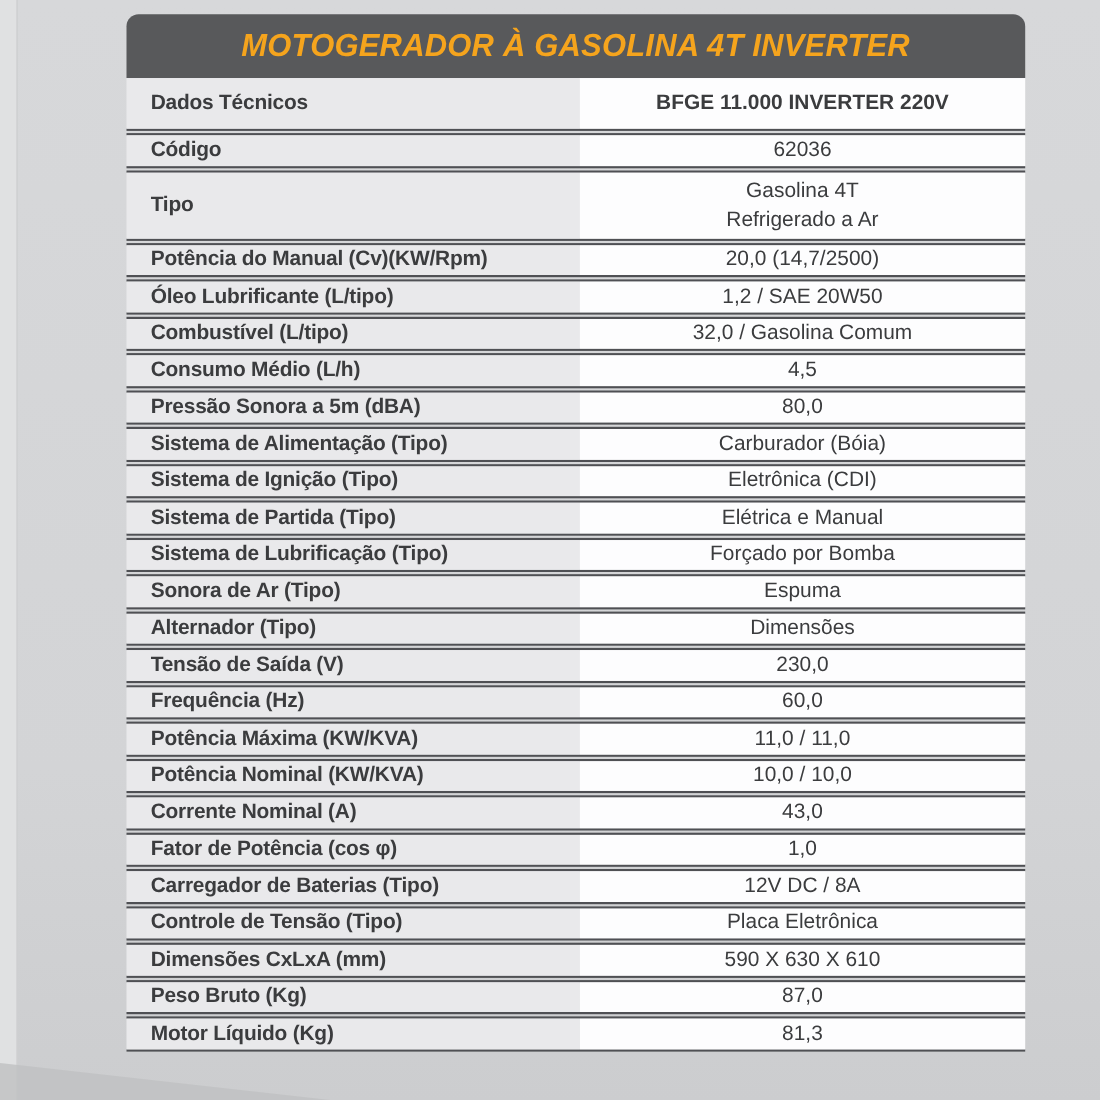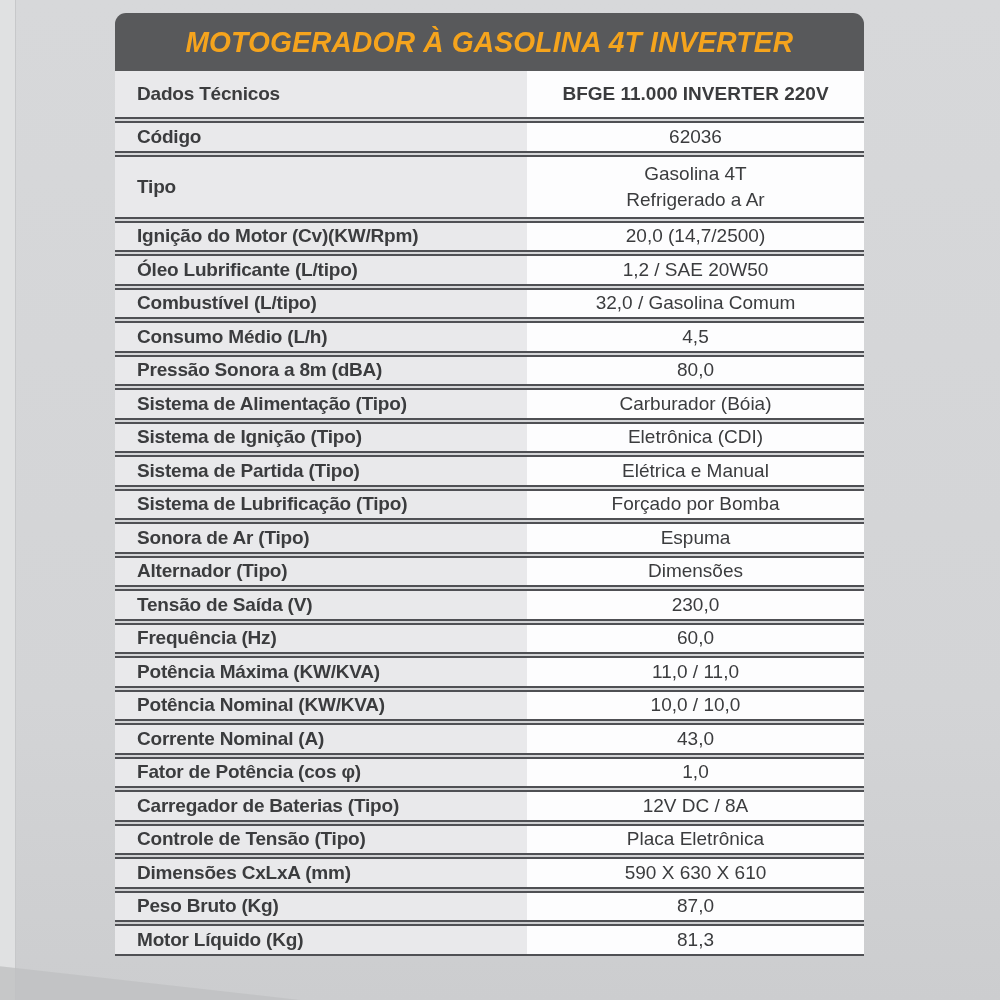--- a/index.html
+++ b/index.html
@@ -18,21 +18,21 @@
     background:#e0e1e2;
     border-right:1px solid #c7c8ca;
   }
   .bg-wedge{
     position:absolute;left:0;bottom:0;width:300px;height:45px;
     background:#bfc0c2;
     clip-path:polygon(0 25%, 100% 100%, 0 100%);
     opacity:.8;
   }
   .panel{
-    position:absolute;left:115px;top:13px;width:749px;
+    position:absolute;left:115px;top:13px;width:817px;
   }
   .panel-header{
     height:58px;
     background:var(--header-bg,#58595b);
     border-radius:11px 11px 0 0;
     display:flex;align-items:center;justify-content:center;
   }
   .panel-title{
     color:var(--header-text,#f5a41d);
     font-weight:bold;font-style:italic;
@@ -101,21 +101,21 @@
 
   <div class="row row--tall">
     <div class="cell label">Tipo</div>
     <div class="cell value">
       <span>Gasolina 4T</span>
     <span>Refrigerado a Ar</span>
           </div>
   </div>
 
   <div class="row">
-    <div class="cell label">Ignição do Motor (Cv)(KW/Rpm)</div>
+    <div class="cell label">Potência do Manual (Cv)(KW/Rpm)</div>
     <div class="cell value">
       <span>20,0 (14,7/2500)</span>
     </div>
   </div>
 
 
   <div class="row">
     <div class="cell label">Óleo Lubrificante (L/tipo)</div>
     <div class="cell value">
       <span>1,2 / SAE 20W50</span>
@@ -130,21 +130,21 @@
   </div>
 
   <div class="row">
     <div class="cell label">Consumo Médio (L/h)</div>
     <div class="cell value">
       <span>4,5</span>
     </div>
   </div>
 
   <div class="row">
-    <div class="cell label">Pressão Sonora a 8m (dBA)</div>
+    <div class="cell label">Pressão Sonora a 5m (dBA)</div>
     <div class="cell value">
       <span>80,0</span>
     </div>
   </div>
 
   <div class="row">
     <div class="cell label">Sistema de Alimentação (Tipo)</div>
     <div class="cell value">
       <span>Carburador (Bóia)</span>
     </div>

